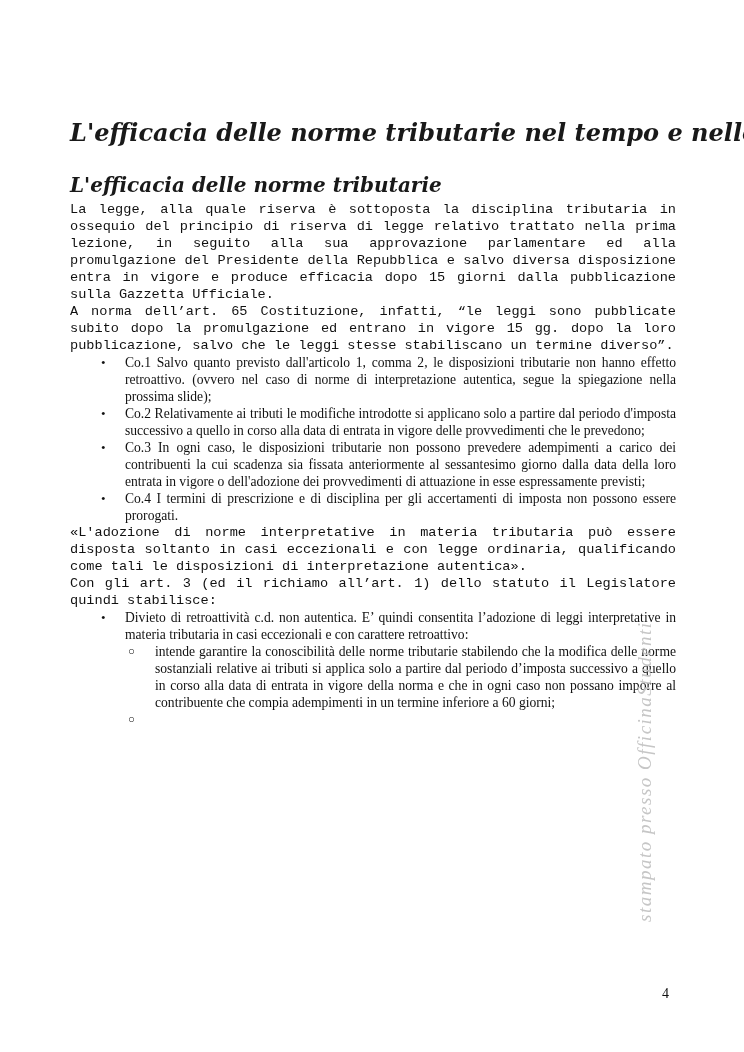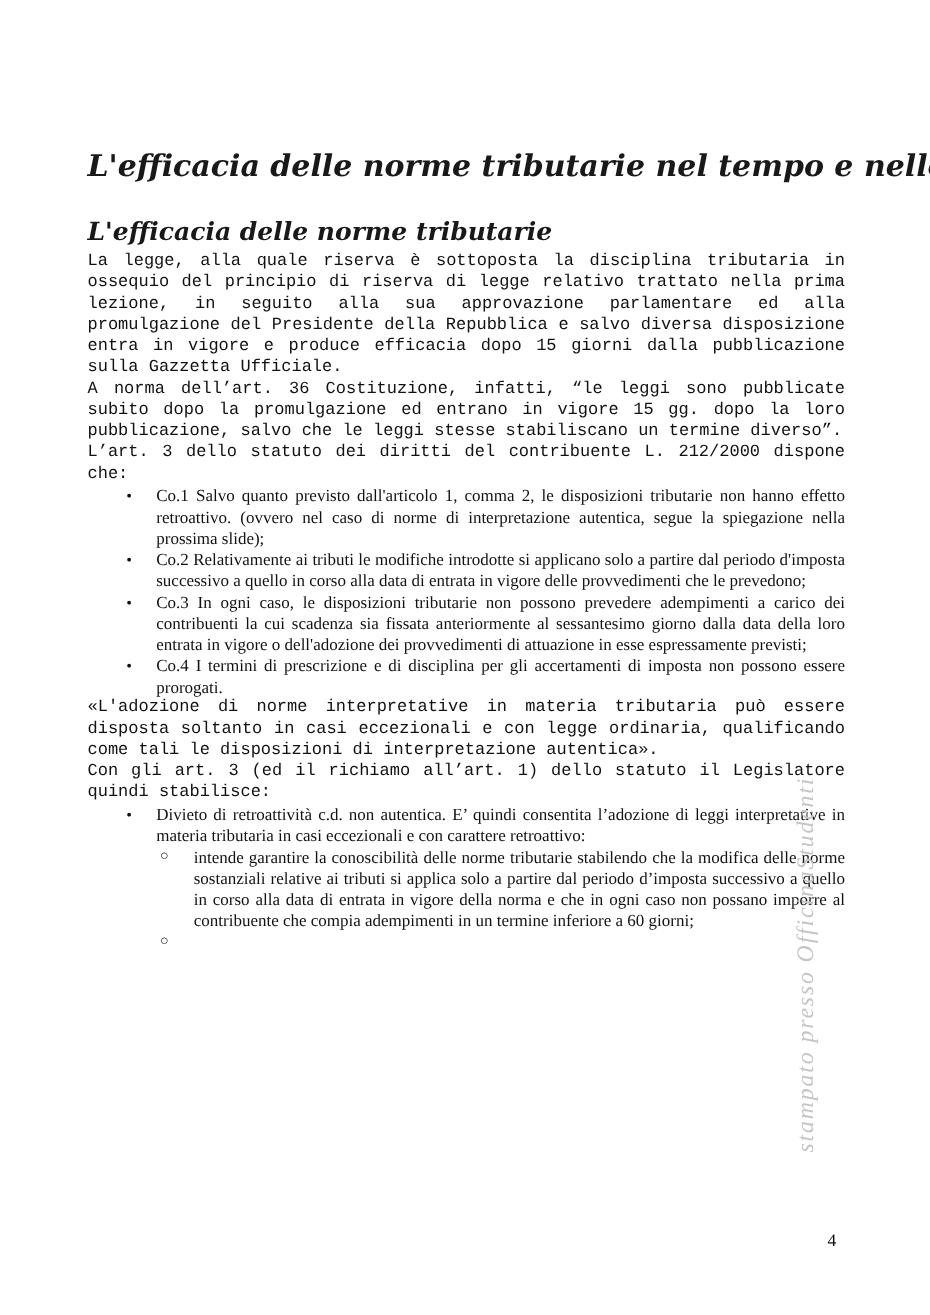--- a/index.html
+++ b/index.html
@@ -94,22 +94,21 @@
   <div class="doc">
 
     <div class="doc-title">
       <span class="tline">L'efficacia delle norme tributarie nel tempo e nello</span>
     </div>
 
     <div class="section-heading">L'efficacia delle norme tributarie</div>
 
     <div class="body-text">
       <p>La legge, alla quale riserva è sottoposta la disciplina tributaria in ossequio del principio di riserva di legge relativo trattato nella prima lezione, in seguito alla sua approvazione parlamentare ed alla promulgazione del Presidente della Repubblica e salvo diversa disposizione entra in vigore e produce efficacia dopo 15 giorni dalla pubblicazione sulla Gazzetta Ufficiale.</p>
-      <p>A norma dell’art. 36 Costituzione, infatti, “le leggi sono pubblicate subito dopo la promulgazione ed entrano in vigore 15 gg. dopo la loro pubblicazione, salvo che le leggi stesse stabiliscano un termine diverso”.</p>
-      <p>L’art. 3 dello statuto dei diritti del contribuente L. 212/2000 dispone che:</p>
+      <p>A norma dell’art. 65 Costituzione, infatti, “le leggi sono pubblicate subito dopo la promulgazione ed entrano in vigore 15 gg. dopo la loro pubblicazione, salvo che le leggi stesse stabiliscano un termine diverso”.</p>
 
       <div class="li l1">
         <span class="marker">•</span>
         <span class="li-text">Co.1 Salvo quanto previsto dall'articolo 1, comma 2, le disposizioni tributarie non hanno effetto retroattivo. (ovvero nel caso di norme di interpretazione autentica, segue la spiegazione nella prossima slide);</span>
       </div>
       <div class="li l1">
         <span class="marker">•</span>
         <span class="li-text">Co.2 Relativamente ai tributi le modifiche introdotte si applicano solo a partire dal periodo d'imposta successivo a quello in corso alla data di entrata in vigore delle provvedimenti che le prevedono;</span>
       </div>
       <div class="li l1">

